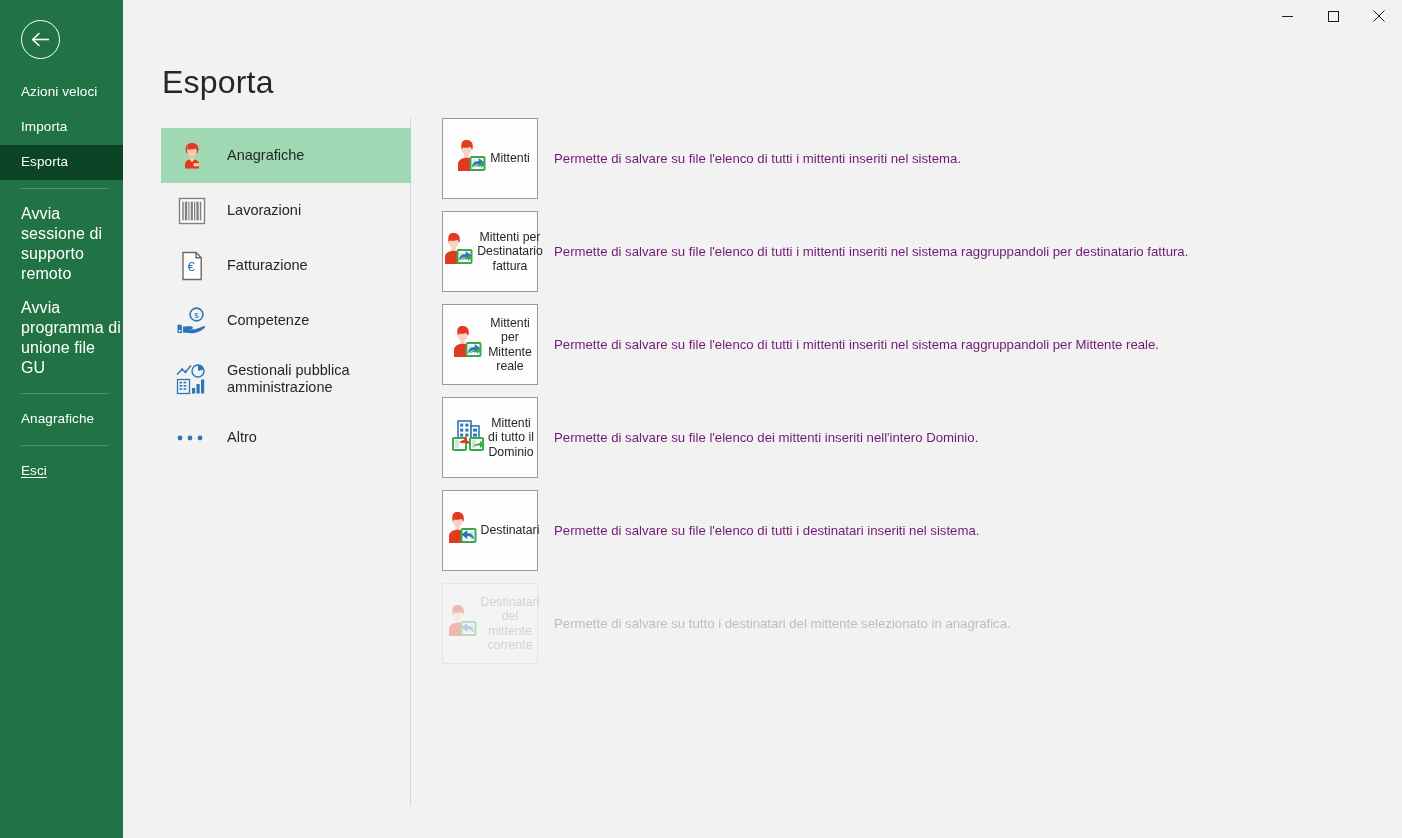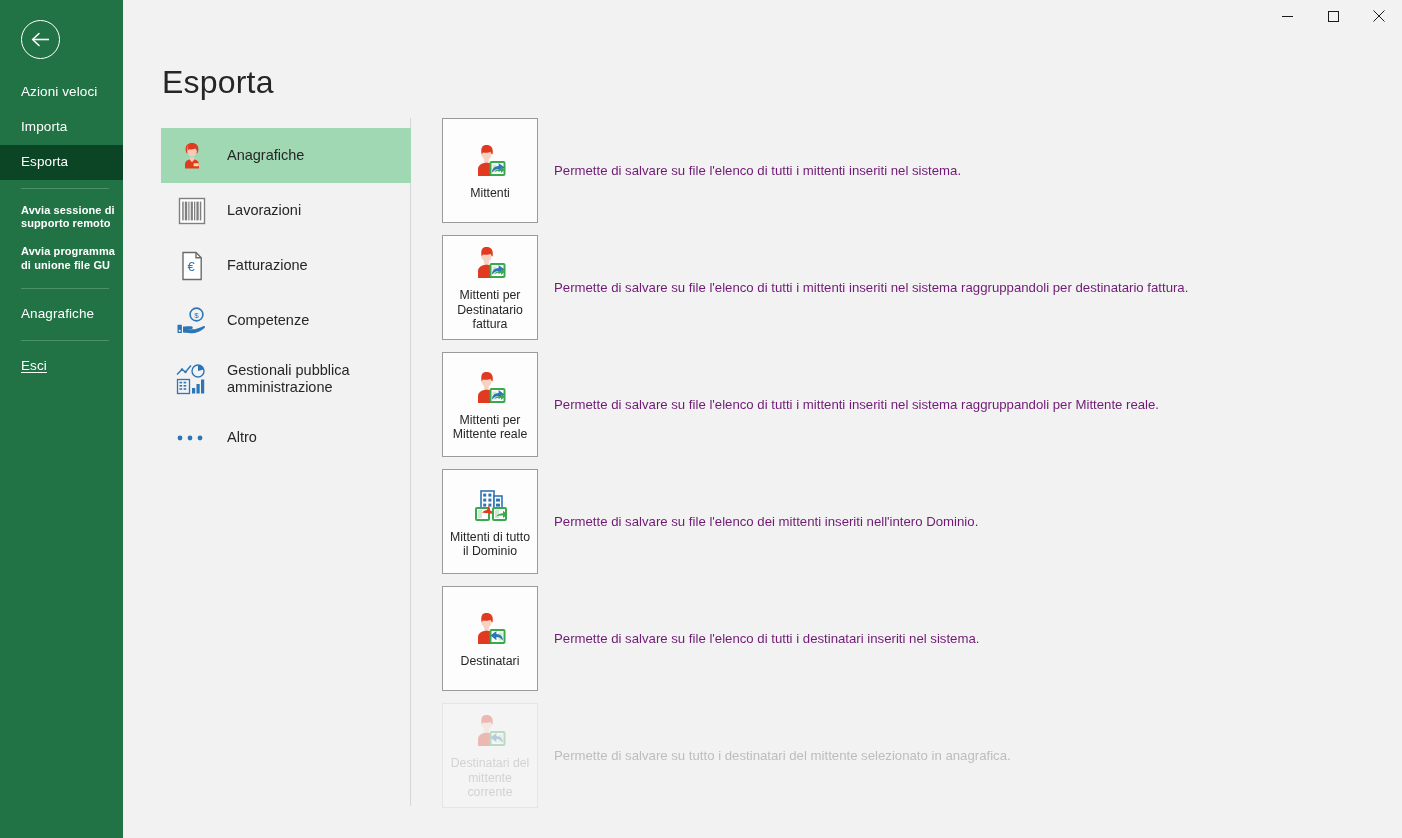--- a/index.html
+++ b/index.html
@@ -68,21 +68,21 @@
     width: 123px;
   }
   .nav-item {
     padding: 9px 0 9px 21px;
     font-size: 13.5px;
     color: #ffffff;
     line-height: 1.25;
     cursor: pointer;
     letter-spacing: .1px;
   }
-  .nav-item.small { font-size: 11px; padding-top: 7px; padding-bottom: 7px; font-weight: bold; }
+  .nav-item.small { font-size: 16px; padding-top: 7px; padding-bottom: 7px; }
   .nav-item.active { background: #0c4426; }
   .nav-sep {
     height: 1px;
     background: #4d9169;
     margin: 8px 14px 8px 21px;
   }
   .nav-item .ul { text-decoration: underline; text-underline-offset: 2px; }
 
   
   .content {
@@ -147,26 +147,26 @@
     top: 118px;
     right: 20px;
   }
   .opt-row {
     display: flex;
     align-items: center;
     margin-bottom: 12px;
   }
   .opt-btn {
     width: 96px;
-    height: 105px;
+    height: 81px;
     flex: 0 0 96px;
     border: 1px solid #9a9a9a;
     background: #fdfdfd;
     display: flex;
-    flex-direction: column;
+    flex-direction: row;
     align-items: center;
     justify-content: center;
     cursor: pointer;
     padding: 4px 3px;
   }
   .opt-btn.disabled {
     cursor: default;
     opacity: .30;
     border-color: #c9c9c9;
     background: #fbfbfb;

